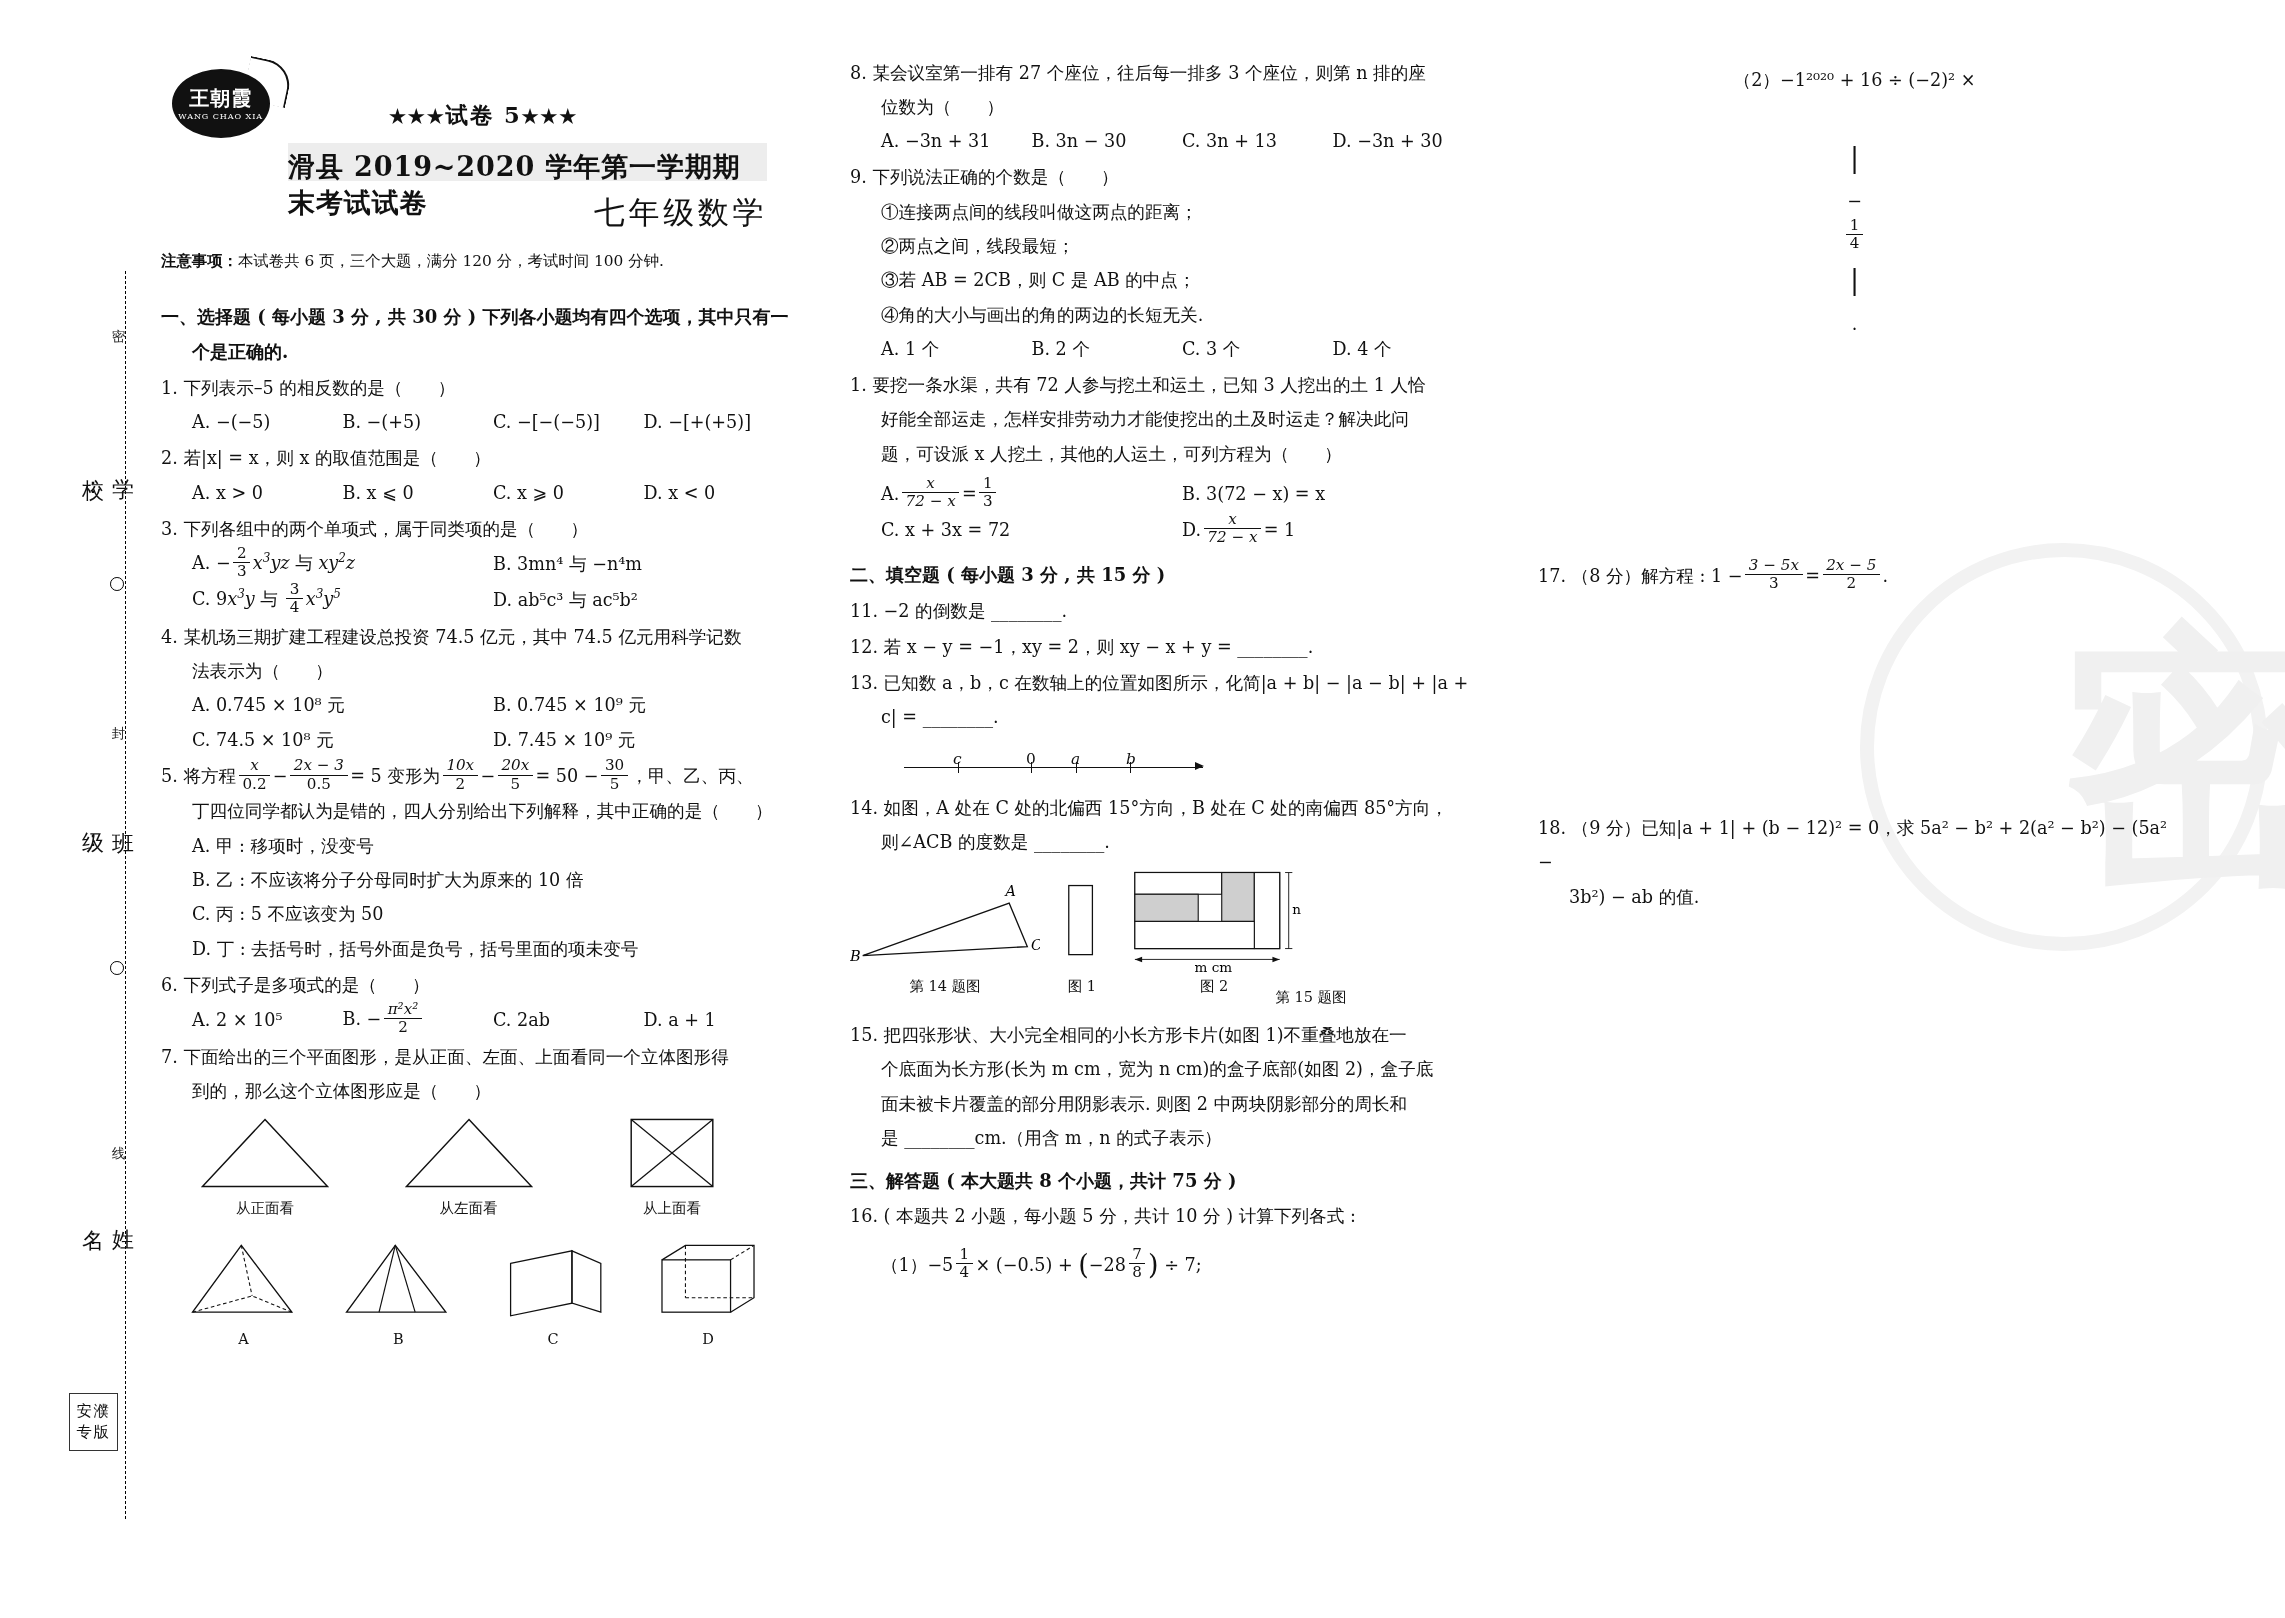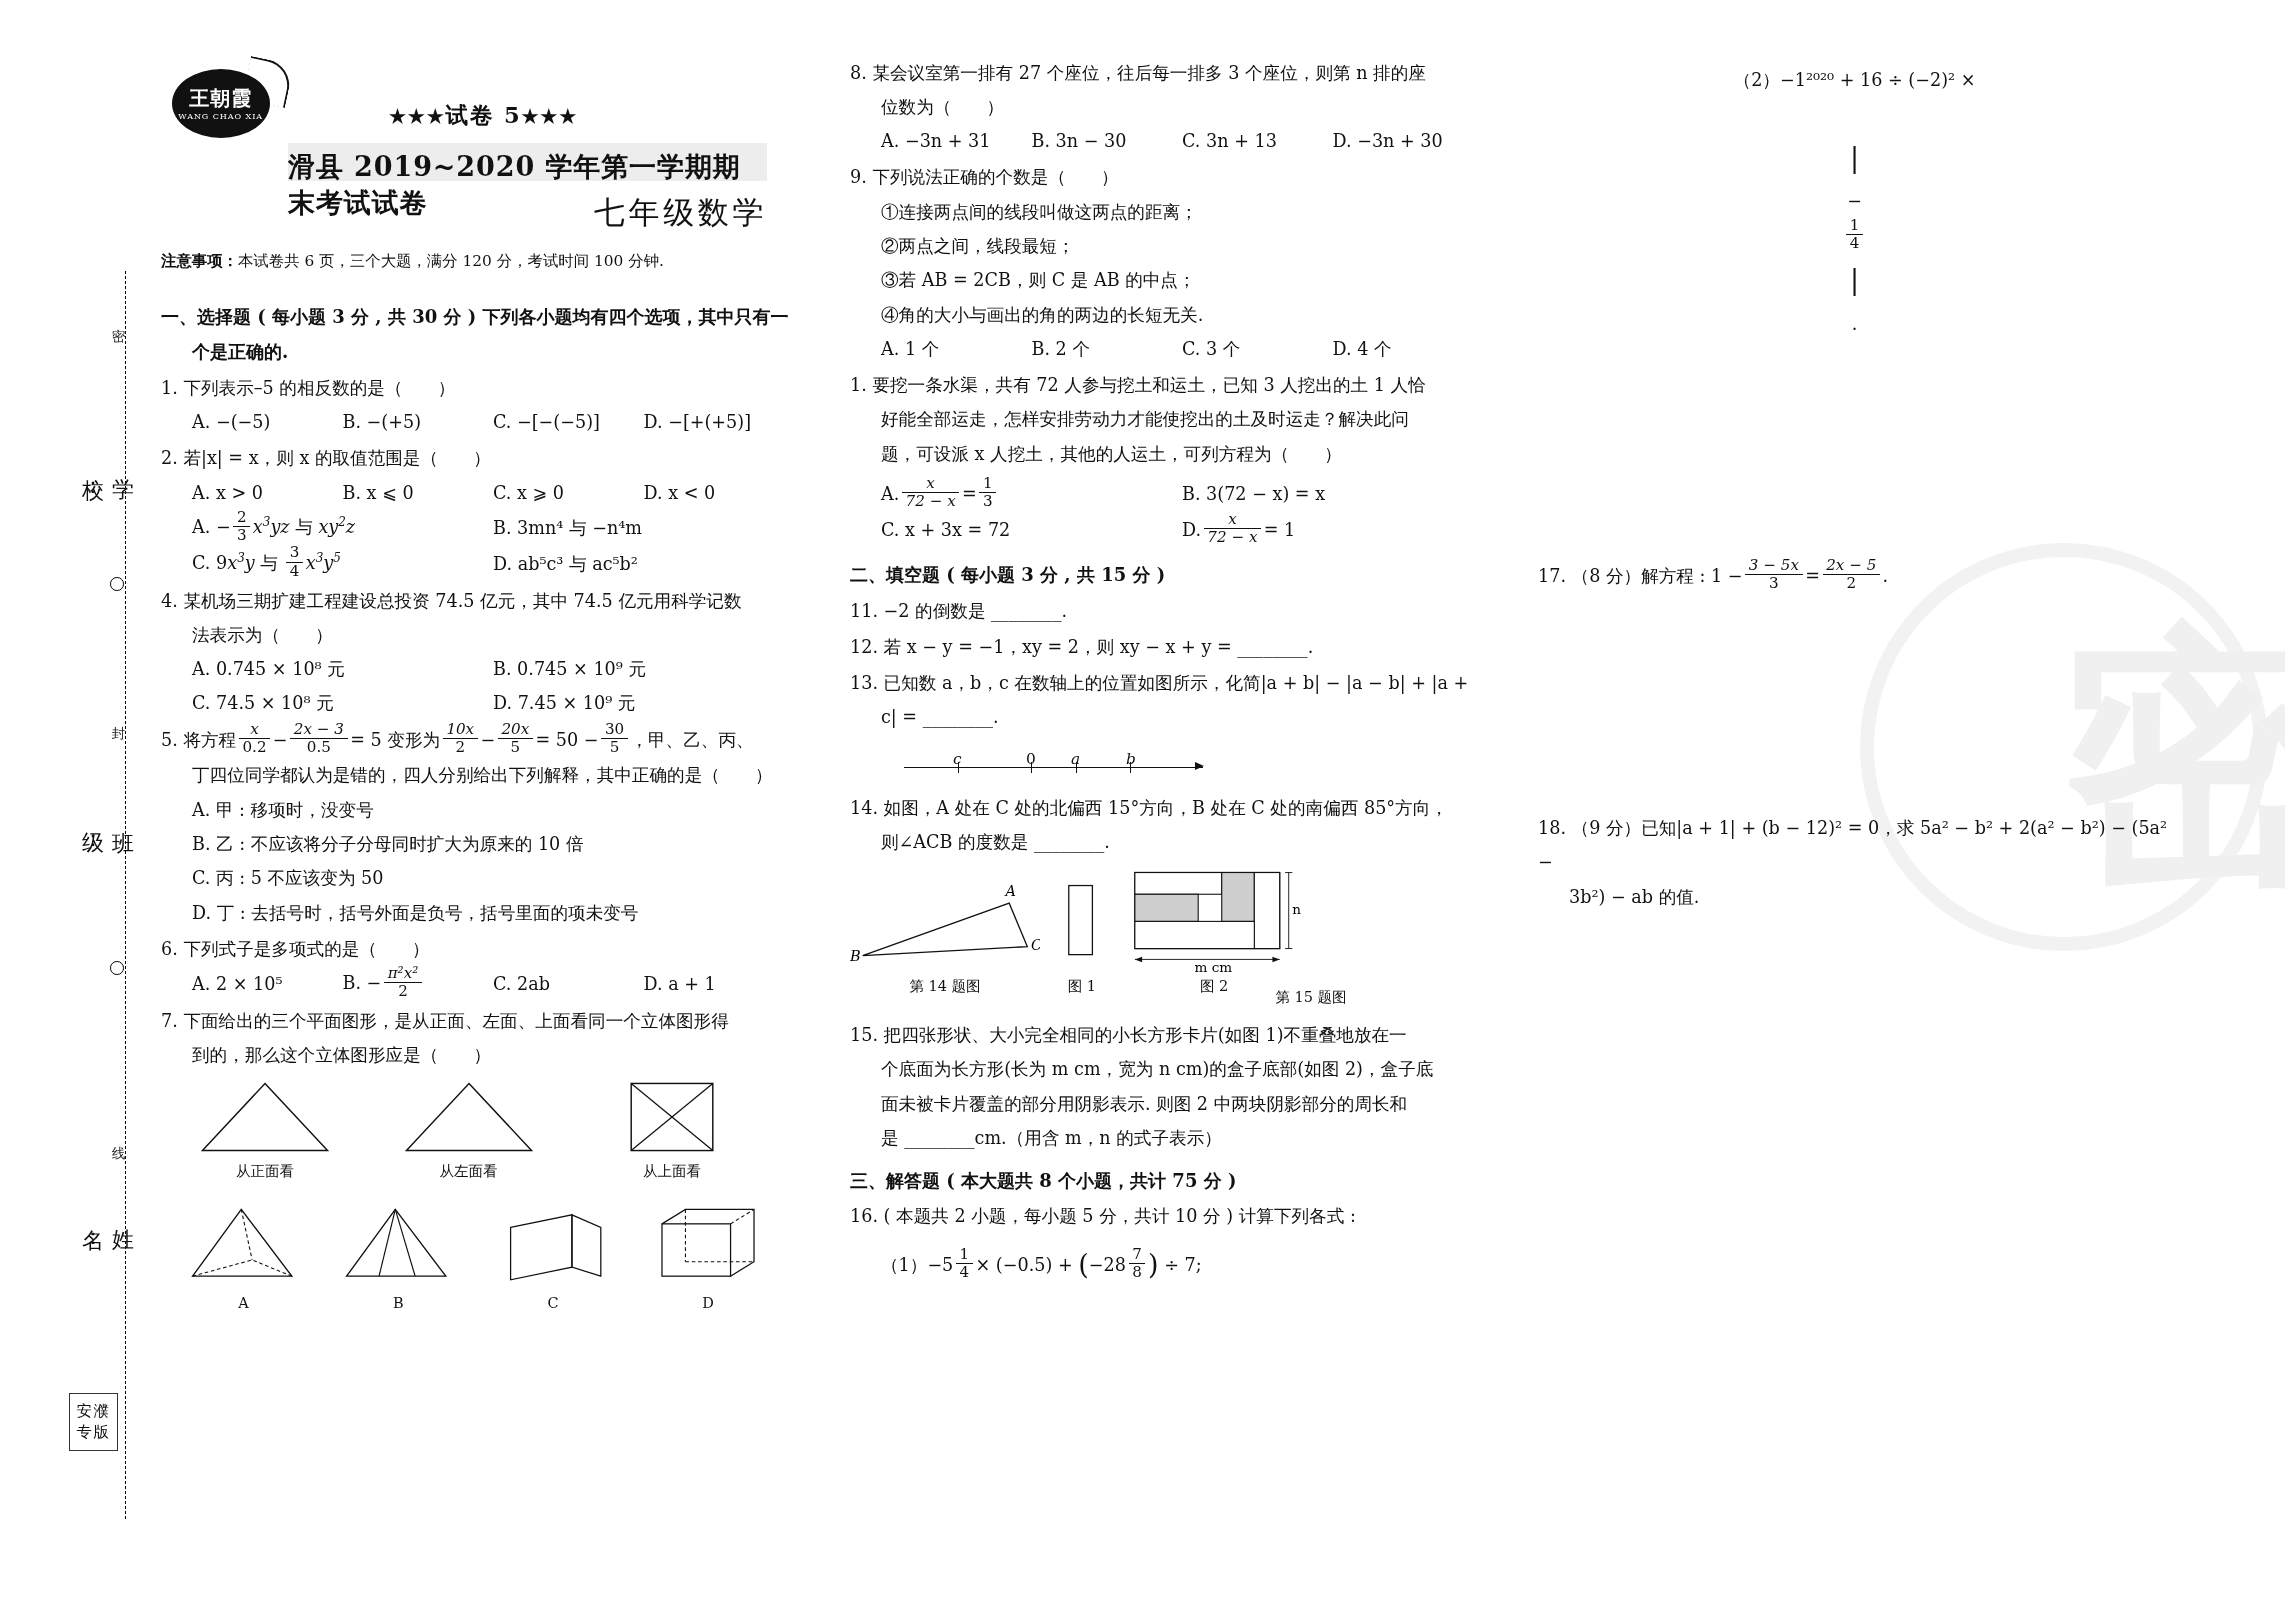--- a/index.html
+++ b/index.html
@@ -187,20 +187,24 @@
       <span>2.</span>
       <span>若|x| = x，则 x 的取值范围是（　　）</span>
     </div>
     <div class="opts">
       <div>A. x &gt; 0</div>
       <div>B. x ⩽ 0</div>
       <div>C. x ⩾ 0</div>
       <div>D. x &lt; 0</div>
     </div>
 
+    <div class="q">
+      <span>3.</span>
+      <span>下列各组中的两个单项式，属于同类项的是（　　）</span>
+    </div>
     <div class="opts two" style="align-items:center;">
       <div>
         A. −<span class="frac">
               <span class="num">2</span>
               <span class="den">3</span>
             </span><span class="itl">x<sup>3</sup>yz</span> 与 <span class="itl">xy<sup>2</sup>z</span>
       </div>
       <div>B. 3mn⁴ 与 −n⁴m</div>
     </div>
     <div class="opts two" style="align-items:center;">

